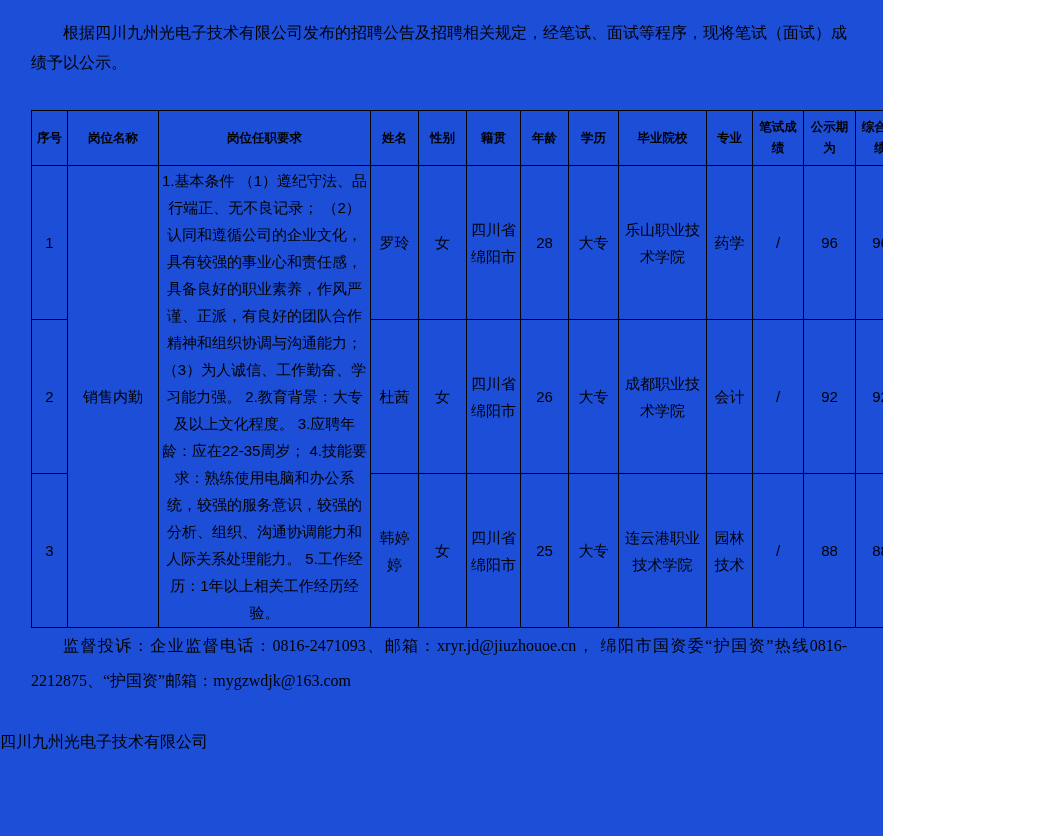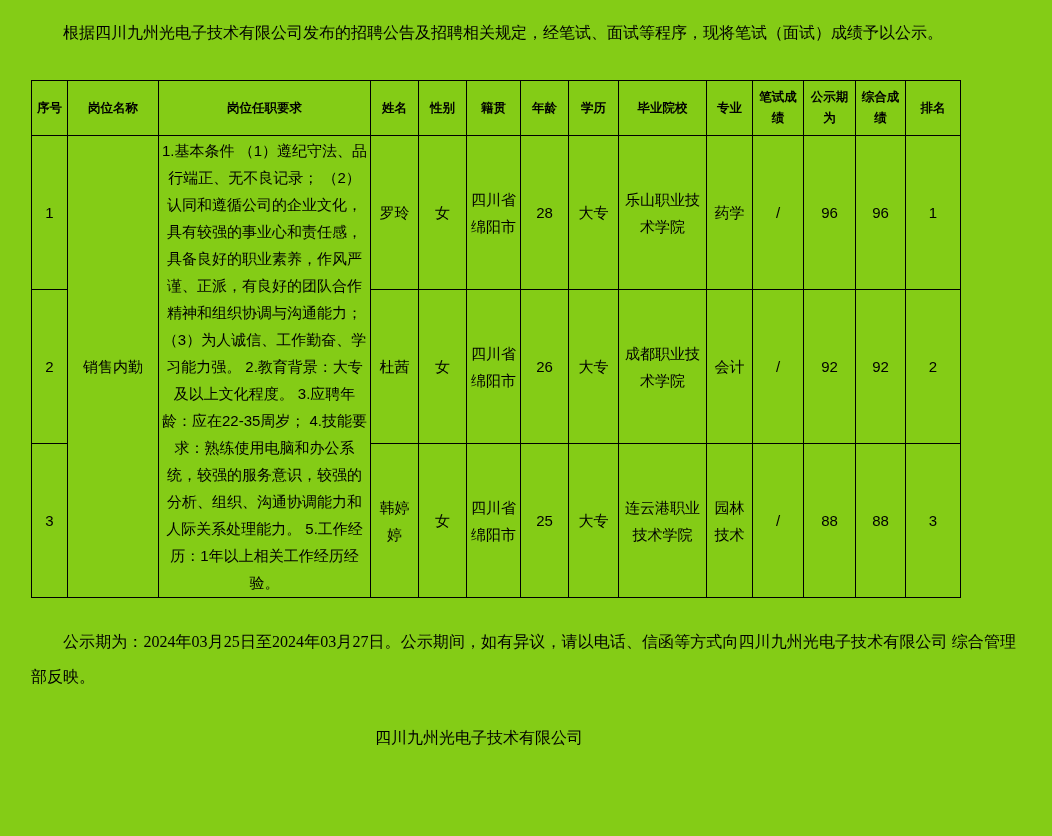--- a/index.html
+++ b/index.html
@@ -4,23 +4,23 @@
 <style>
   html, body {
     margin: 0;
     padding: 0;
     background: #ffffff;
     color: #000000;
     font-family: "Liberation Serif", "DejaVu Serif", serif;
   }
   .page {
     position: relative;
-    width: 1052px;
+    width: 883px;
     height: 836px;
-    background: #84cc16;
+    background: #1d4ed8;
     overflow: hidden;
   }
   
   .intro {
     margin: 18px 36px 0 31px;
     font-size: 16px;
     line-height: 30px;
     text-indent: 2em;
     text-align: justify;
   }
@@ -65,21 +65,21 @@
     text-indent: 2em;
     text-align: justify;
   }
   .body-p.first {
     margin-top: 26px;
   }
   
   .signature {
     margin-top: 24px;
     padding-right: 94px;
-    text-align: center;
+    text-align: left;
     font-size: 16px;
     line-height: 40px;
   }
   .signature p { margin: 0; }
 </style>
 </head>
 <body>
 
 <div class="page">
 
@@ -161,19 +161,19 @@
         <td>连云港职业技术学院</td>
         <td>园林技术</td>
         <td>/</td>
         <td>88</td>
         <td>88</td>
         <td>3</td>
       </tr>
     </tbody>
   </table>
 
-  <p class="body-p first">公示期为：2024年03月25日至2024年03月27日。公示期间，如有异议，请以电话、信函等方式向四川九州光电子技术有限公司 综合管理部反映。</p>
+  <p class="body-p">监督投诉：企业监督电话：0816-2471093、邮箱：xryr.jd@jiuzhouoe.cn， 绵阳市国资委“护国资”热线0816-2212875、“护国资”邮箱：mygzwdjk@163.com</p>
 
   <div class="signature">
     <p>四川九州光电子技术有限公司</p>
   </div>
 
 </div>
 
 </body></html>

